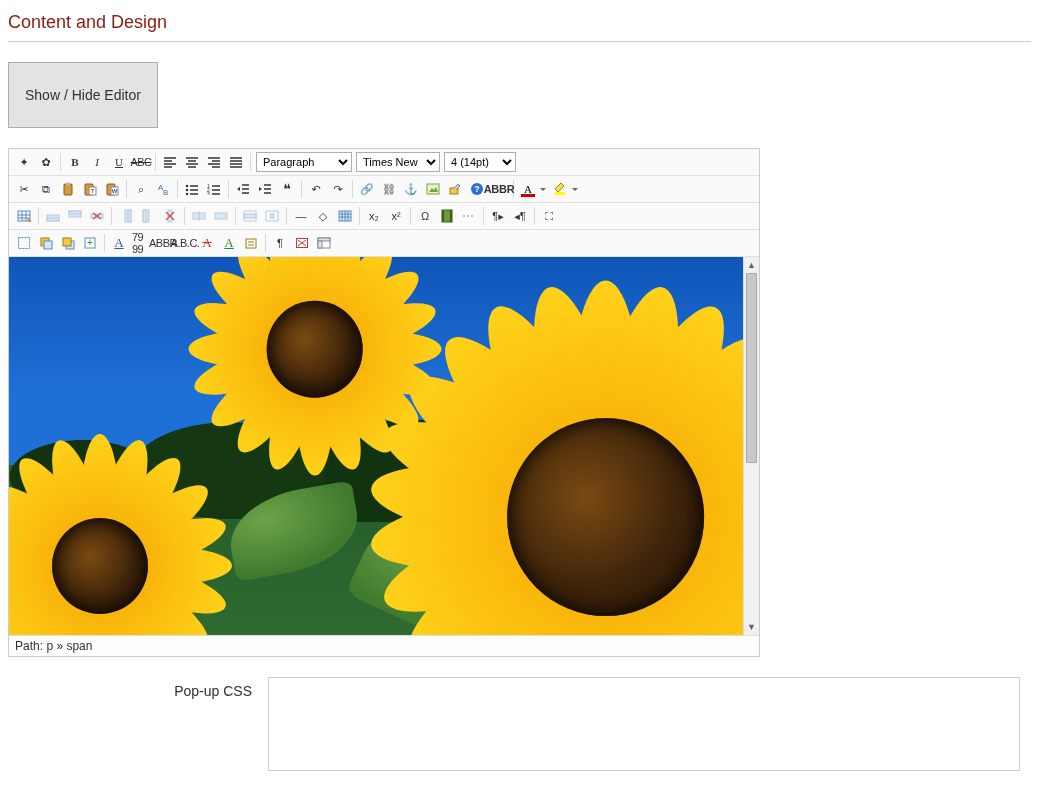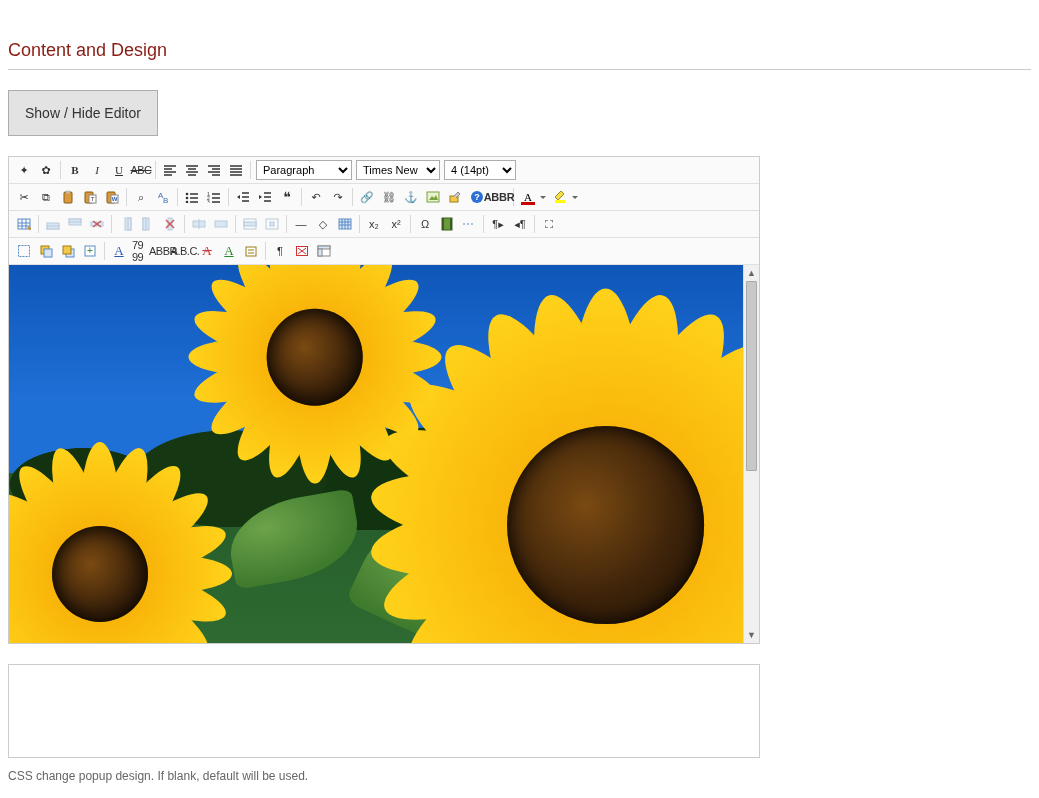--- a/index.html
+++ b/index.html
@@ -11,21 +11,20 @@
     font-size: 13px;
     color: var(--txt);
     background:#fff;
     width:1039px;
   }
   .section-title {
     font-size: 18px;
     color: var(--dkred);
     padding: 4px 0 8px 0;
     font-weight:400;
-    margin-top:28px;
   }
   hr.sep {
     border:0;
     border-top:1px solid var(--hr);
     margin:0 0 20px 0;
   }
   .row {
     display:flex;
     margin-bottom: 20px;
   }
@@ -39,21 +38,21 @@
     font-size:14px;
   }
   .label-col .req { color:var(--red); margin-left:6px; }
   .field-col { flex:1; }
   .btn {
     display:inline-block;
     background:#e3e3e3;
     border:1px solid #adadad;
     color:#333;
     font-size:14px;
-    padding:14px 16px;
+    padding:24px 16px;
     cursor:pointer;
     font-family:inherit;
   }
   
   .editor {
     border:1px solid var(--border);
     margin-top:20px;
     background:#fff;
     width: 752px;
   }
@@ -621,22 +620,26 @@
             <div class="center" style="width:40%; height:40%;"></div>
           </div>
         </div>
         <div class="scrollbar">
           <div class="arrow">▲</div>
           <div class="thumb"></div>
           <div class="arrow" style="position:absolute;bottom:0;left:0;right:0;">▼</div>
         </div>
       </div>
 
+      <div class="path">
+        <span>Path:</span>
+        <span>p » span</span>
+      </div>
     </div>
   </div>
 </div>
 
 <div class="row">
+  <div class="label-col">Pop-up CSS</div>
   <div class="field-col">
     <textarea class="css" style=""></textarea>
-    <div class="hint">CSS change popup design. If blank, default will be used.</div>
   </div>
 </div>
 
 </body></html>

